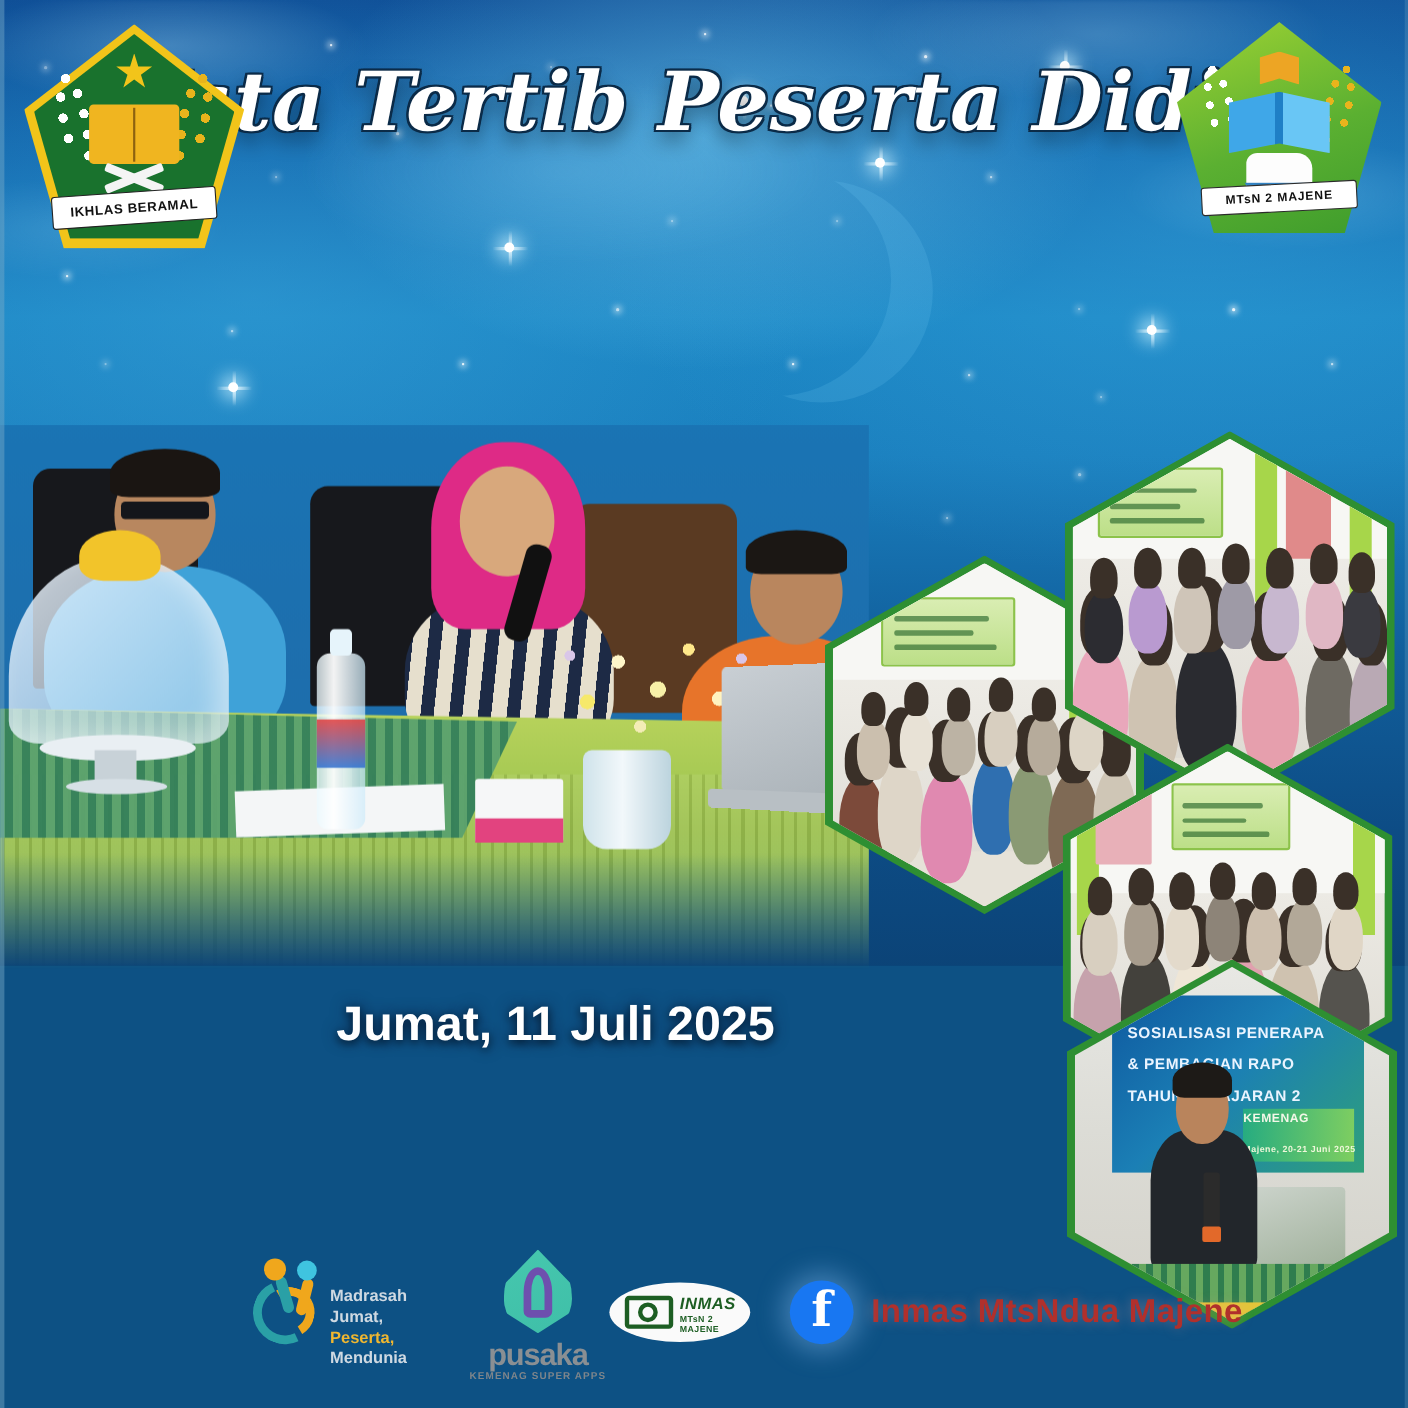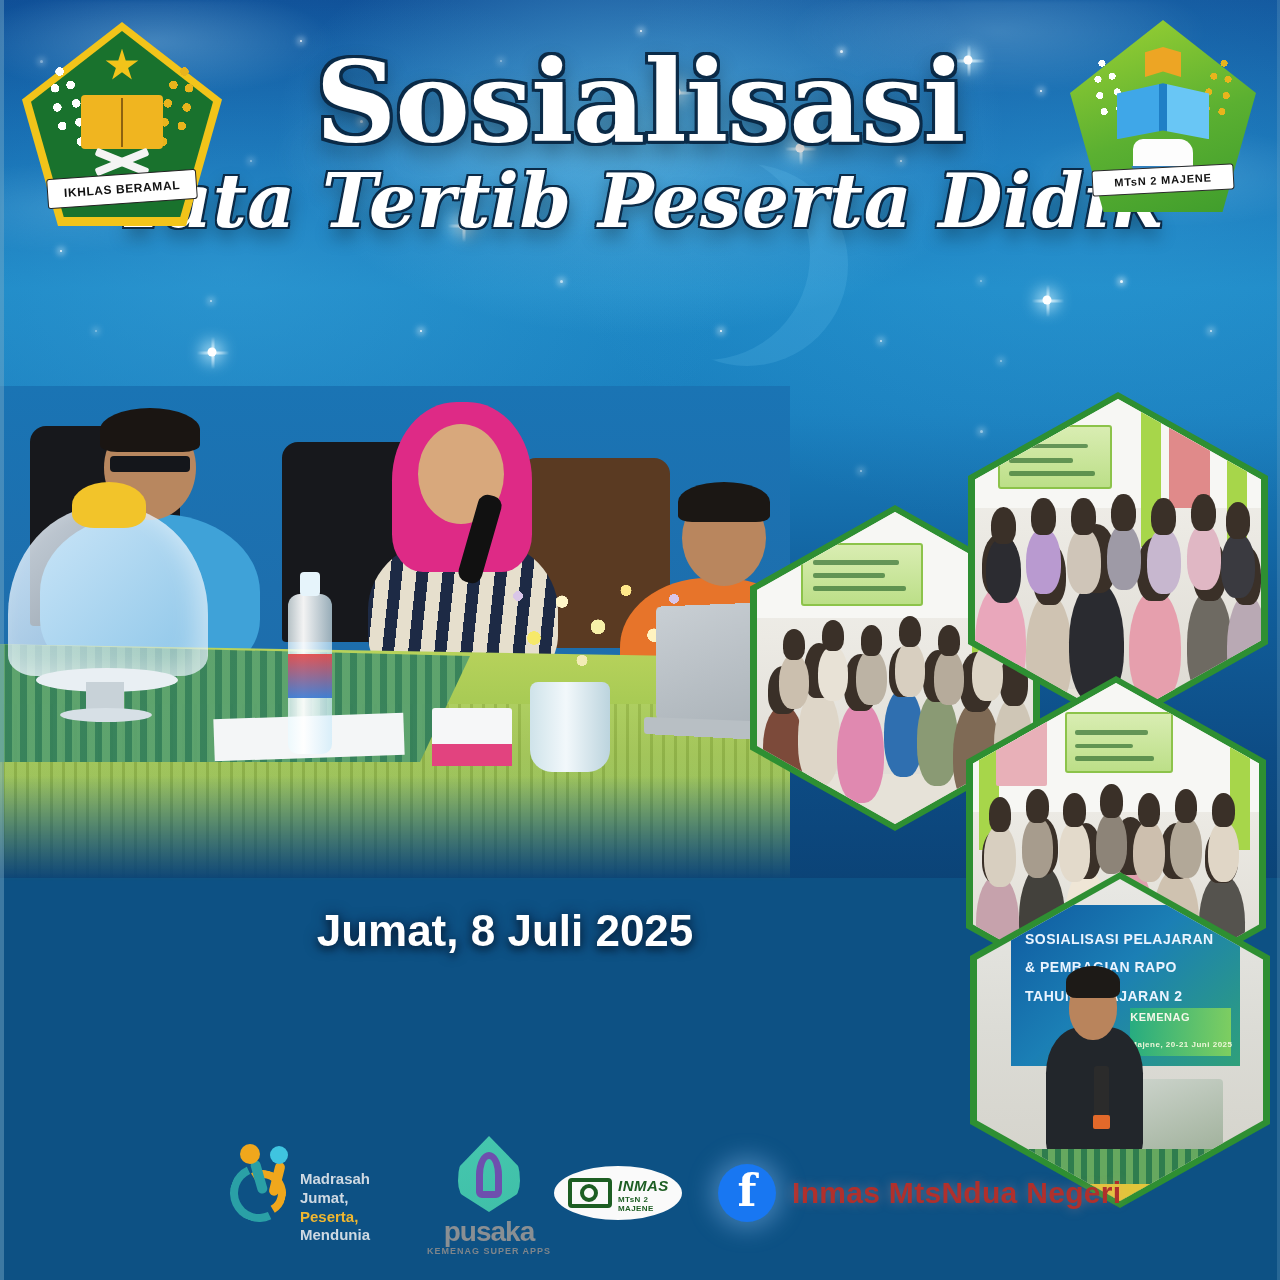--- a/index.html
+++ b/index.html
@@ -575,45 +575,44 @@
             <i style="left:82%; top:16%; width:11%; height:28%; background:#e0d6c6;"></i>
           </div>
         </div>
       </div>
     </div>
 
     <div class="hex" style="left:970px; top:872px; width:300px; height:336px;">
       <div class="inner">
         <div class="stage">
           <div class="stagebanner">
-            <div class="sbtext" style="top:16%; font-size:14px;">SOSIALISASI PELAJARAN</div>
+            <div class="sbtext" style="top:16%; font-size:14px;">SOSIALISASI PENERAPA</div>
             <div class="sbtext" style="top:34%; font-size:14px;">&amp; PEMBAGIAN RAPO</div>
             <div class="sbtext" style="top:52%; font-size:14px;">TAHUN PELAJARAN 2</div>
             <div class="sbgreen"></div>
             <div class="sbtext" style="left:52%; top:66%; font-size:11px; color:#f3f7e8;">KEMENAG</div>
             <div class="sbtext" style="left:52%; top:84%; font-size:8px; color:#eef7d9;">Majene, 20-21 Juni 2025</div>
           </div>
           <div class="laptop2"></div>
           <div class="manbody"></div>
           <div class="manhead"></div>
           <div class="manhair"></div>
           <div class="mic"></div>
           <div class="deskcloth"></div>
         </div>
       </div>
     </div>
   </div>
 
   <div class="titleblock">
-    <div class="t-main">Sosialisasi</div>
     <div class="t-script">Tata Tertib Peserta Didik</div>
   </div>
 
   <div class="venueblock">
-    <div class="v-date">Jumat, 8 Juli 2025</div>
+    <div class="v-date">Jumat, 11 Juli 2025</div>
   </div>
 
   <div class="logo-kemenag">
     <div class="pent"></div>
     <div class="pent-in"></div>
     <div class="k-cotton"></div>
     <div class="k-wheat"></div>
     <div class="k-star"></div>
     <div class="k-book"></div>
     <div class="k-cross"></div>
@@ -660,18 +659,18 @@
       <div class="in-cam"></div>
       <div class="in-lens"></div>
       <div class="in-t1">INMAS</div>
       <div class="in-t2">MTsN 2 MAJENE</div>
     </div>
 
     <div class="fl-fb">
       <div class="fb-circle">
         <span>f</span>
       </div>
-      <div class="fb-name">Inmas MtsNdua Negeri</div>
+      <div class="fb-name">Inmas MtsNdua Majene</div>
     </div>
   </div>
 
   <div class="edge"></div>
 </div>
 
 </body></html>

